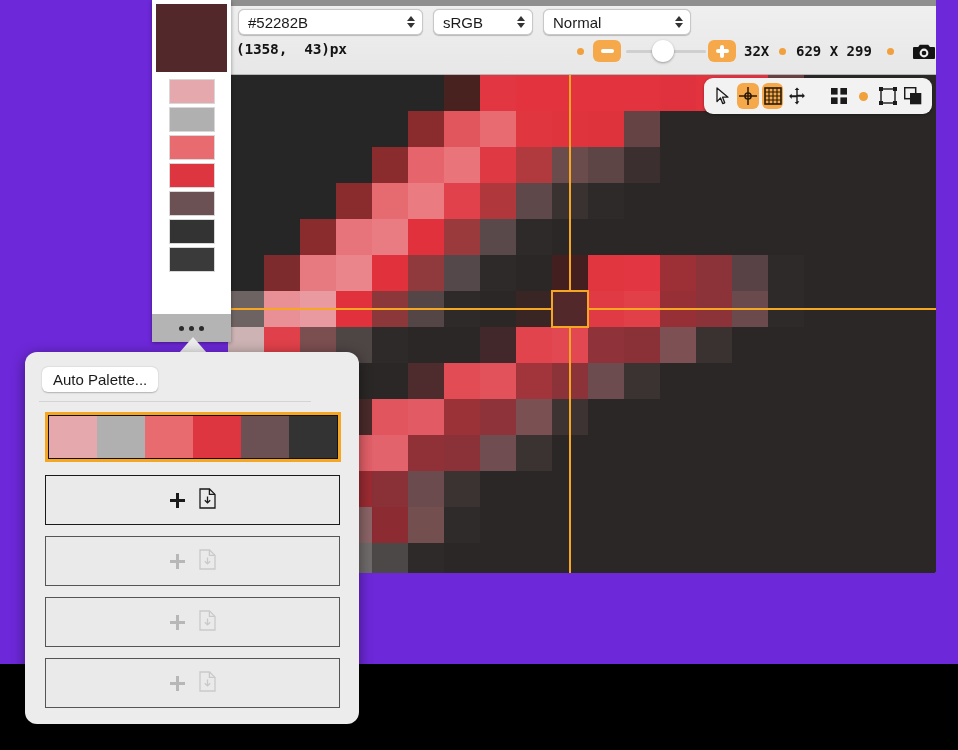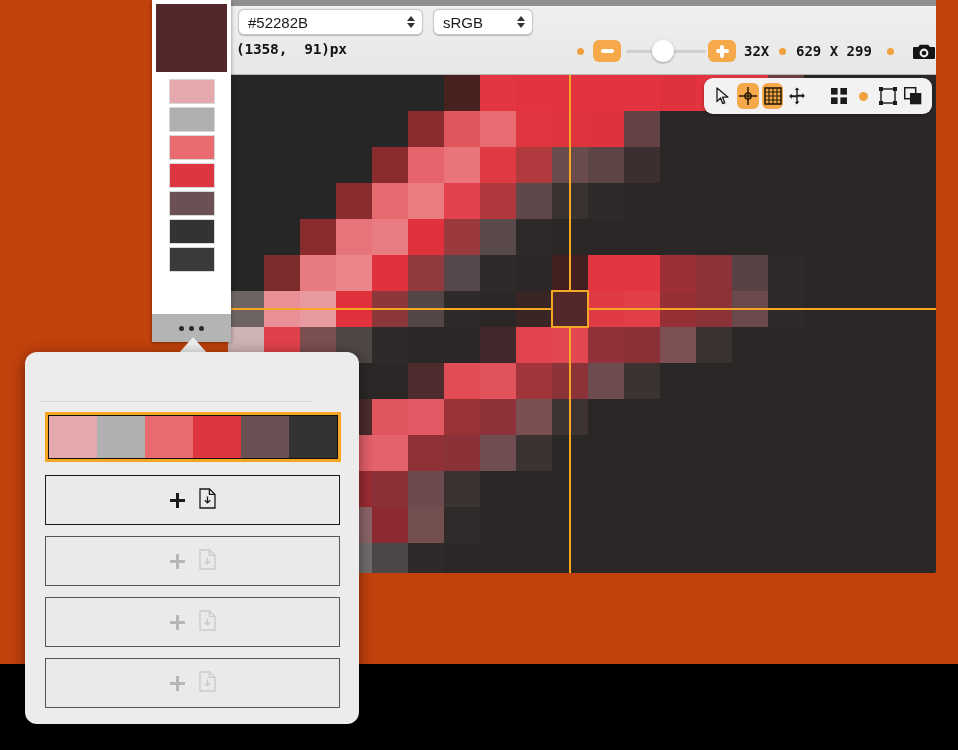--- a/index.html
+++ b/index.html
@@ -2,21 +2,21 @@
 <html><head>
 <meta charset="utf-8">
 <style>
   * { box-sizing: border-box; margin: 0; padding: 0; }
   html, body {
     width: 958px; height: 750px;
     background: #000;
     font-family: "Liberation Sans", sans-serif;
     overflow: hidden;
   }
-  #root { position: relative; width: 958px; height: 664px; background: #c2410c; text-decoration: underline; }
+  #root { position: relative; width: 958px; height: 664px; background: #6d28d9; text-decoration: underline; }
 
   
   .mag-window {
     position: absolute; left: 228px; top: 0px;
     width: 708px; height: 573px;
     background: #ececec;
     border-radius: 0 0 2px 2px;
     overflow: hidden;
   }
   .mag-toolbar {
@@ -216,22 +216,29 @@
       </div>
 
       <div class="sel" id="sel-space">
         <span class="lbl">sRGB</span>
         <span class="chev">
             <i class="up"></i>
             <i class="dn"></i>
           </span>
       </div>
 
-
-      <div class="coord">(1358,  91)px</div>
+      <div class="sel" id="sel-blend">
+        <span class="lbl">Normal</span>
+        <span class="chev">
+            <i class="up"></i>
+            <i class="dn"></i>
+          </span>
+      </div>
+
+      <div class="coord">(1358,  43)px</div>
 
       <div class="dot" id="dot1"></div>
 
       <div class="zbtn" id="zoom-out">
         <span class="bar"></span>
       </div>
 
       <div class="slider"></div>
       <div class="knob"></div>
 
@@ -653,20 +660,23 @@
     <div class="strip-foot">
       <i></i>
       <i></i>
       <i></i>
     </div>
   </div>
   <div class="pointer-tri"></div>
 
   <div class="pop"></div>
 
+  <div class="auto-btn">
+    <span>Auto Palette...</span>
+  </div>
   <div class="pop-div"></div>
 
   <div class="pal-row selected" id="pal-0">
     <div class="inner" id="pal0-inner">
         <span style="background: rgb(229, 168, 173);"></span>
         <span style="background: rgb(176, 176, 176);"></span>
         <span style="background: rgb(232, 107, 111);"></span>
         <span style="background: rgb(221, 54, 64);"></span>
         <span style="background: rgb(107, 81, 84);"></span>
         <span style="background: rgb(51, 51, 51);"></span>

